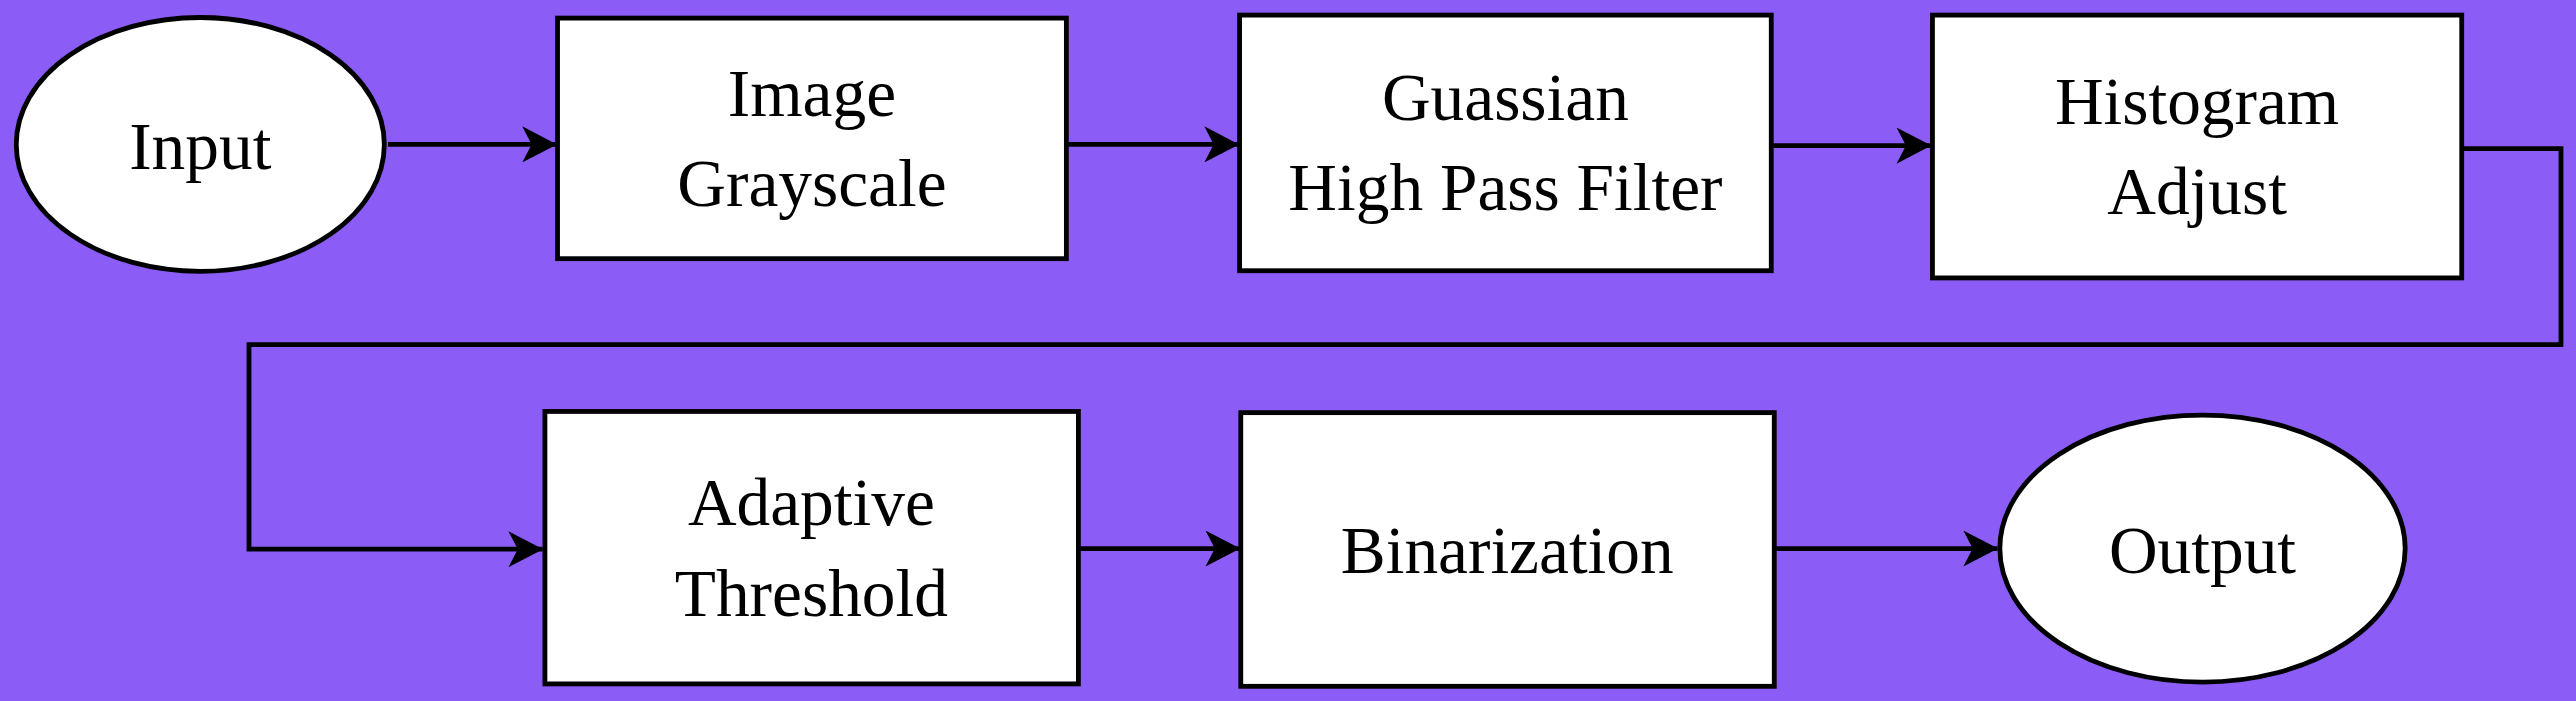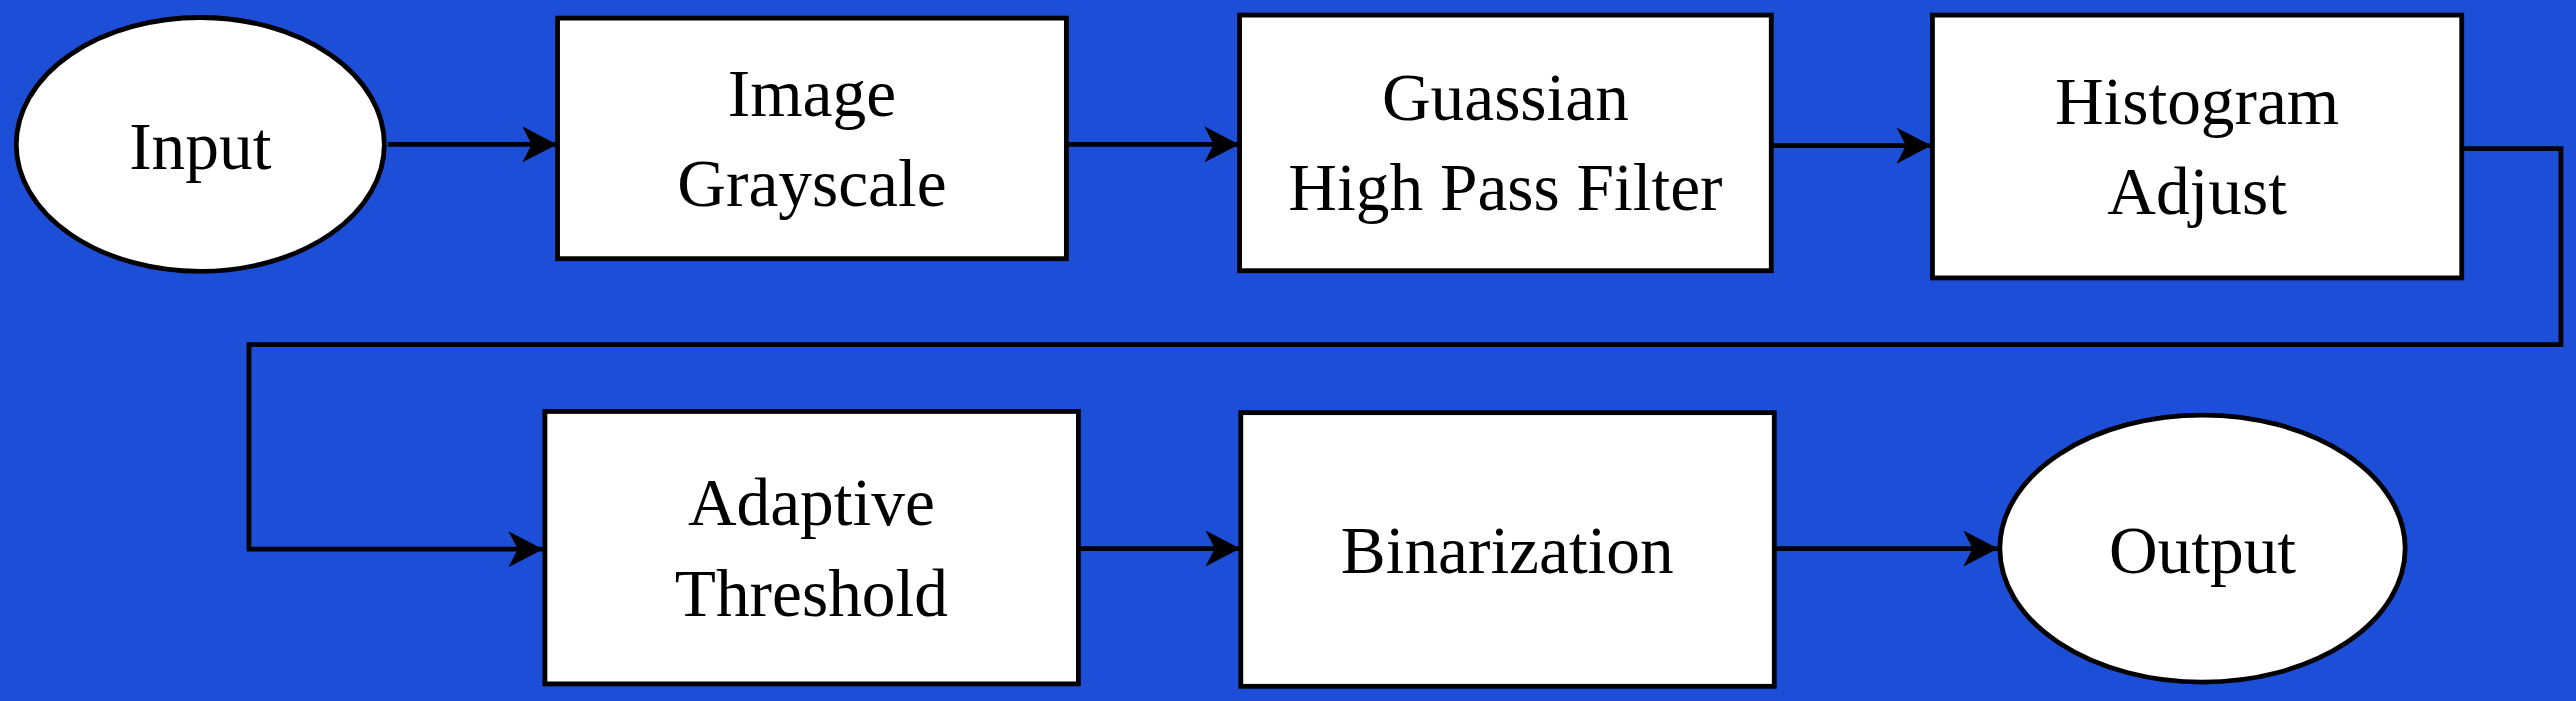--- a/index.html
+++ b/index.html
@@ -4,21 +4,21 @@
 <style>
   html, body {
     margin: 0;
     padding: 0;
     background: #ffffff;
   }
   .canvas {
     position: relative;
     width: 2576px;
     height: 702px;
-    background: #1d4ed8;
+    background: #8b5cf6;
     overflow: hidden;
   }
   svg.flowchart {
     display: block;
     width: 2576px;
     height: 702px;
   }
   .node-shape {
     fill: #ffffff;
     stroke: #000000;

